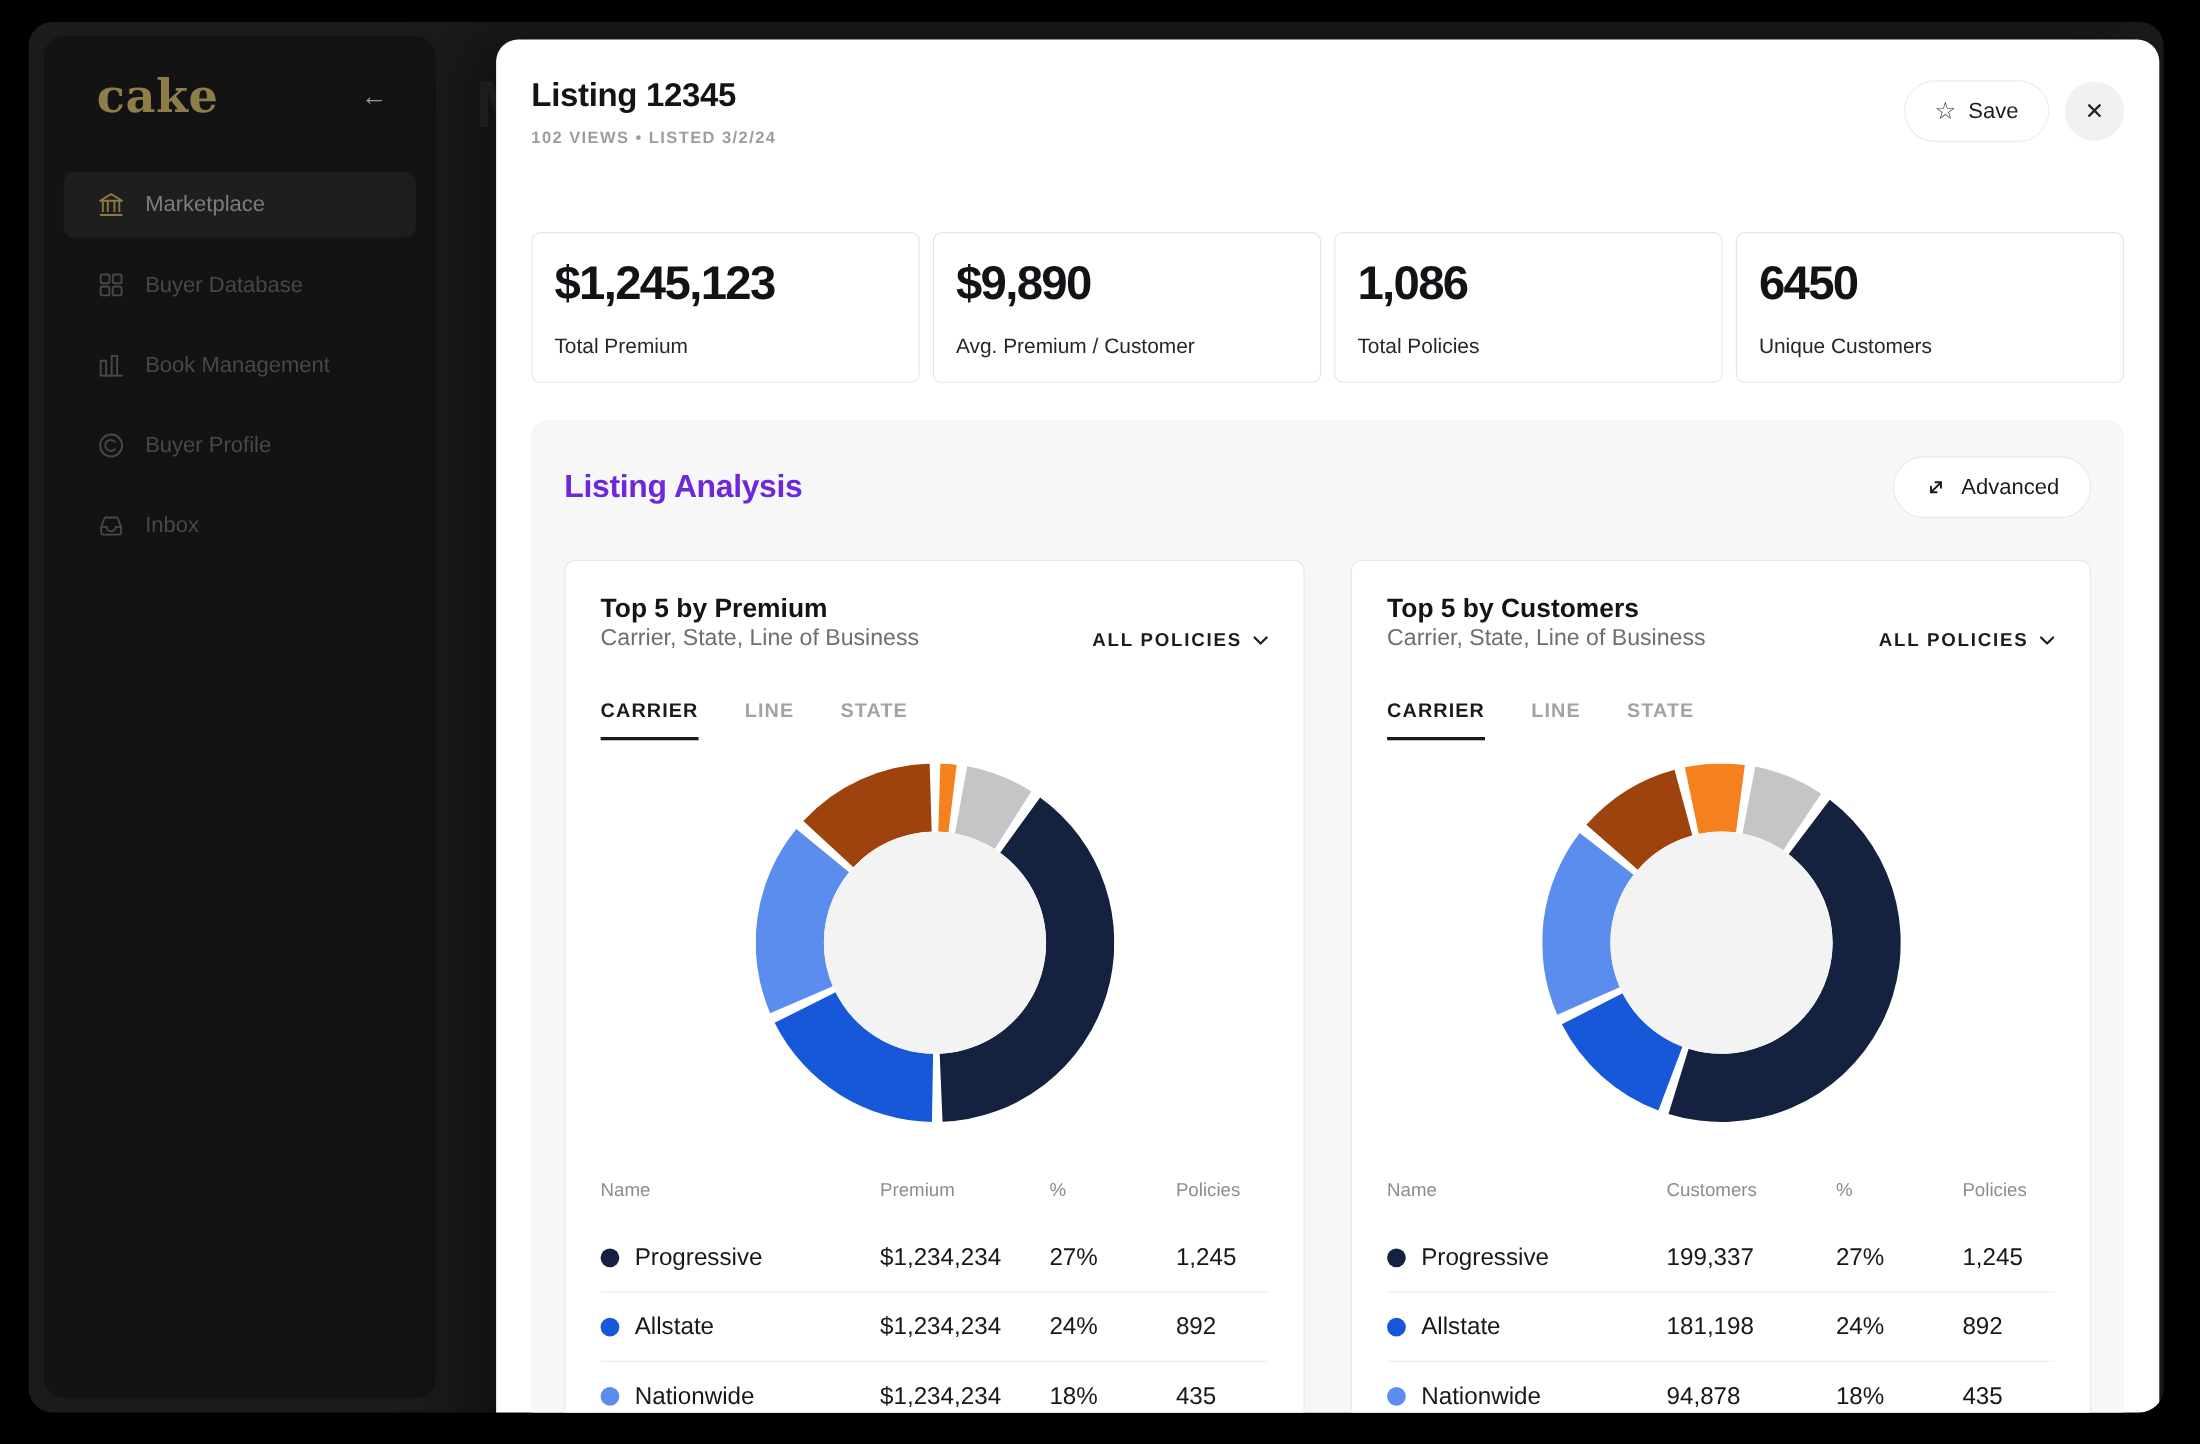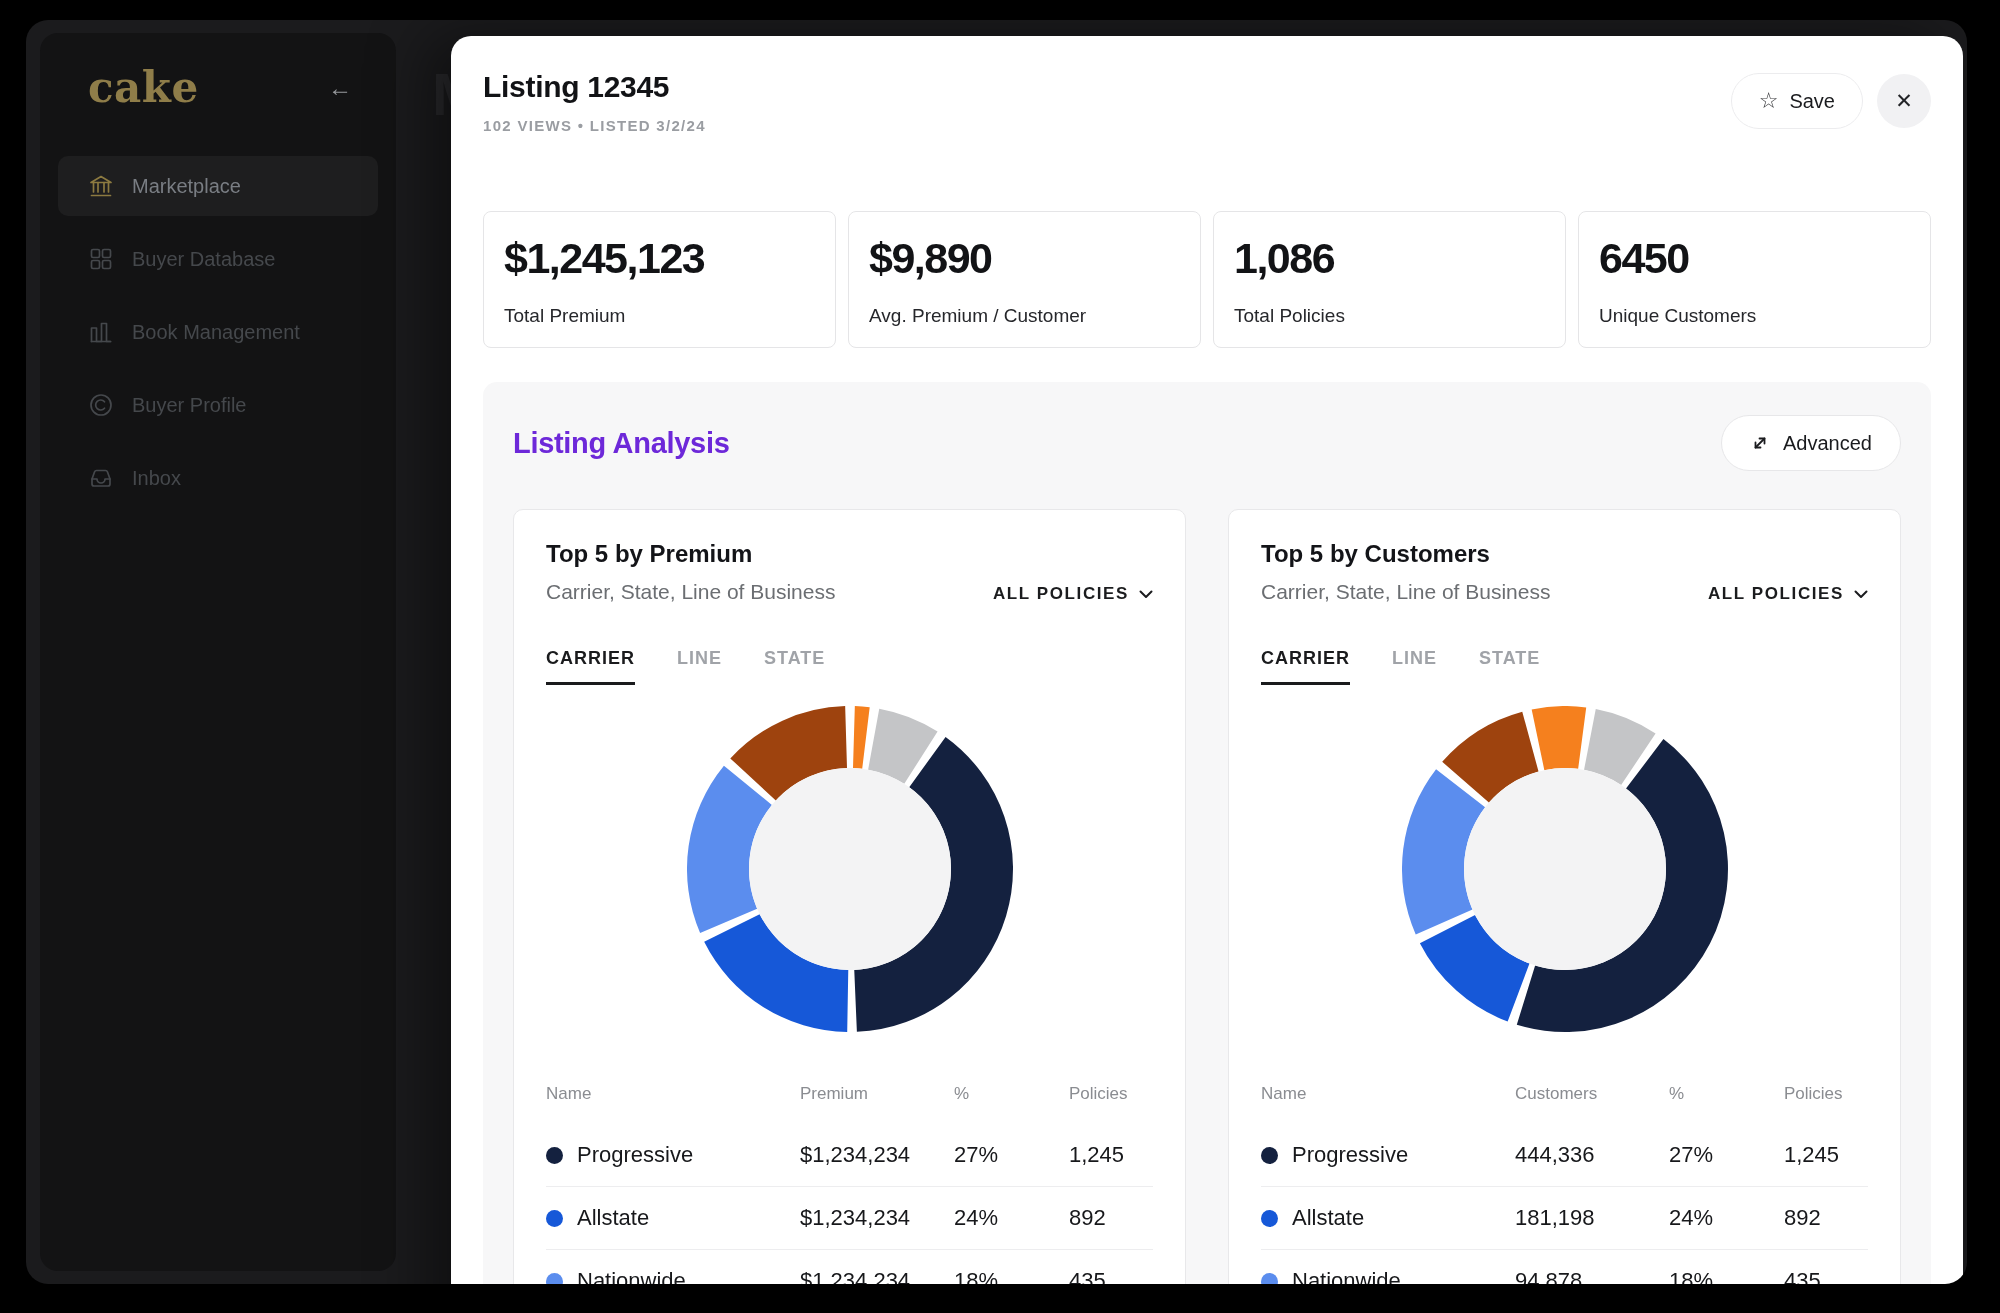--- a/index.html
+++ b/index.html
@@ -68,21 +68,21 @@
     background:#fff; border:1px solid #E7E7E9; border-radius:28px; font-size:20px;
     color:#1A1B1E; cursor:pointer; }
   .adv-btn svg { width:20px; height:20px; stroke:#1A1B1E; stroke-width:1.8;
     fill:none; stroke-linecap:round; stroke-linejoin:round; }
 
   .chart-grid { margin-top:38px; display:grid; grid-template-columns:1fr 1fr; gap:42px; }
   .chart-card { background:#fff; border:1px solid #E8E8EA; border-radius:10px;
     padding:30px 32px; height:858px; }
   .cc-head { display:flex; justify-content:space-between; align-items:flex-end; }
   .cc-title { font-size:24px; font-weight:700; color:#131418; }
-  .cc-sub { margin-top:12px; font-size:21px; color:#6B6E72; }
+  .cc-sub { margin-top:0; font-size:21px; color:#6B6E72; }
   .cc-filter { display:flex; align-items:center; gap:10px; margin-top:6px;
     font-size:17px; font-weight:700; letter-spacing:1.6px; color:#1B1C1E; cursor:pointer;
     background:none; border:none; }
   .cc-filter svg { width:14px; height:9px; stroke:#1B1C1E; stroke-width:2;
     fill:none; stroke-linecap:round; stroke-linejoin:round; }
 
   .tabs { margin-top:44px; display:flex; gap:42px; border-bottom:1px solid transparent; }
   .tab { font-size:18px; letter-spacing:1px; padding-bottom:13px; cursor:pointer;
     color:#A0A3A8; font-weight:600; border-bottom:3px solid transparent; }
   .tab.active { color:#1A1B1D; font-weight:700; border-bottom-color:#1A1B1D; }
@@ -317,21 +317,21 @@
               <div>Customers</div>
               <div>%</div>
               <div>Policies</div>
             </div>
             <div id="rows-1">
                 <div class="t-row">
                   <div class="t-name">
                     <span class="dot" style="background:#14213F"></span>
                     <span>Progressive</span>
                   </div>
-                  <div>444,336</div>
+                  <div>199,337</div>
                   <div>27%</div>
                   <div>1,245</div>
                 </div>
                 <div class="t-row">
                   <div class="t-name">
                     <span class="dot" style="background:#1658D8"></span>
                     <span>Allstate</span>
                   </div>
                   <div>181,198</div>
                   <div>24%</div>

